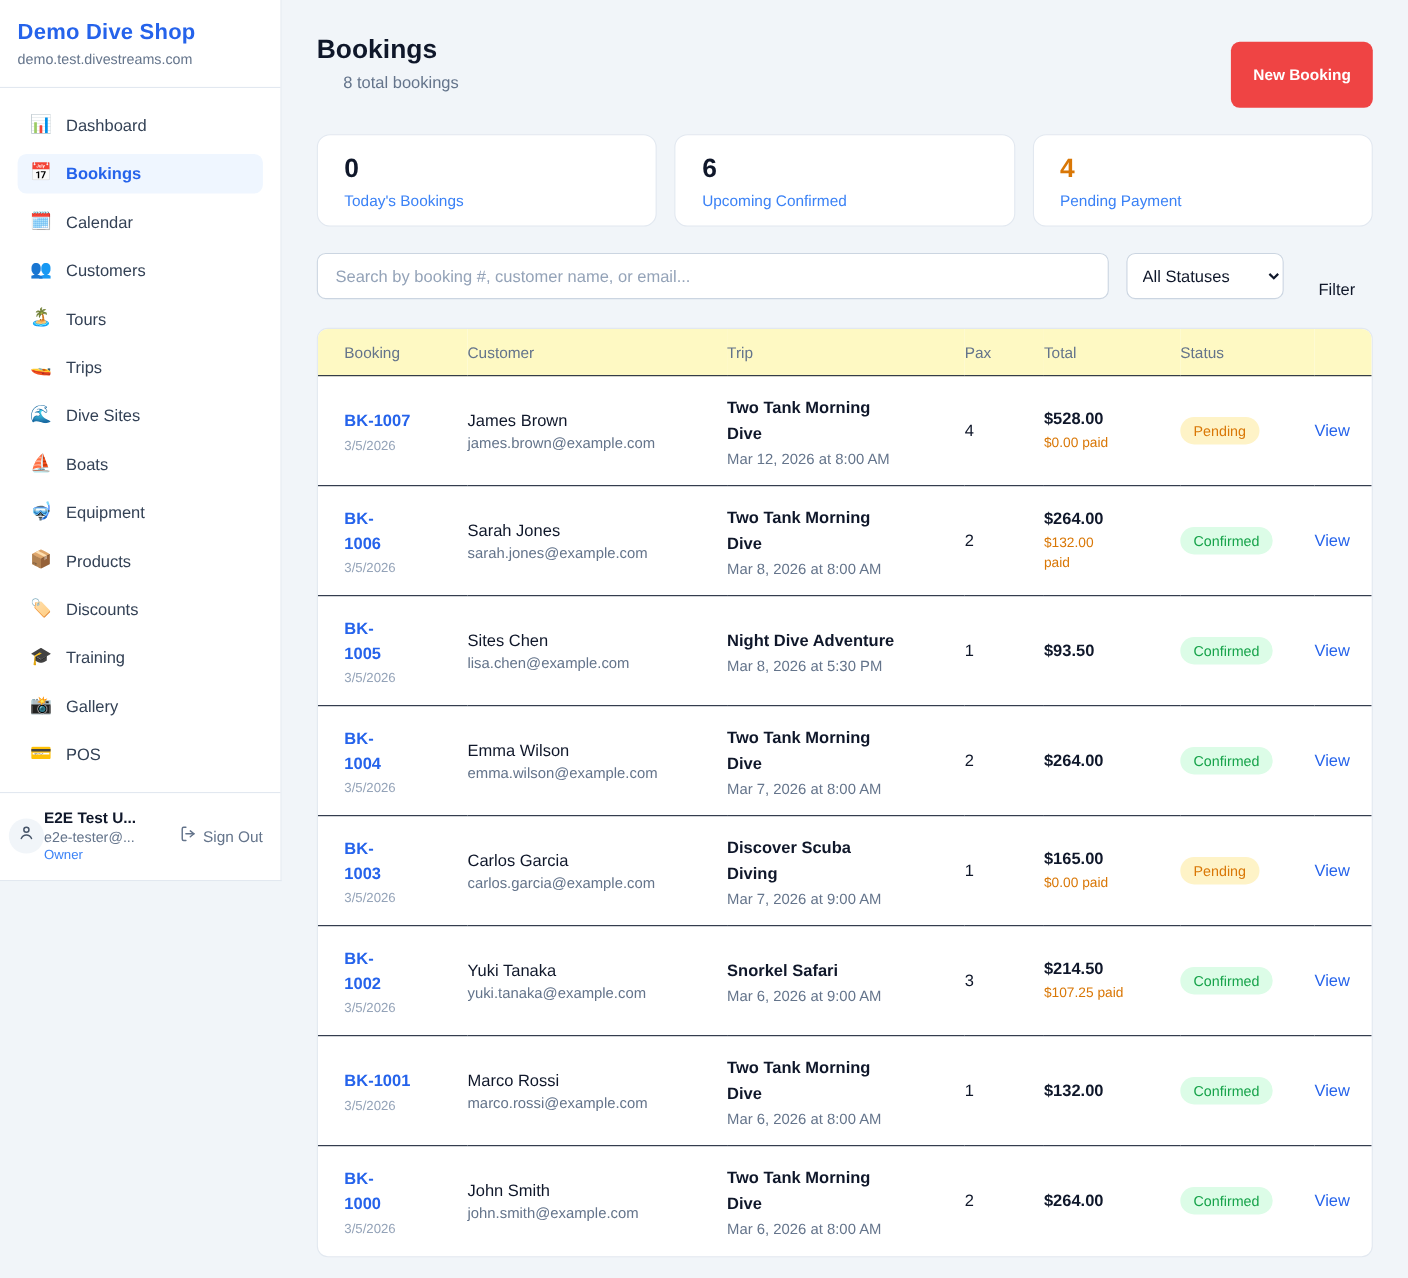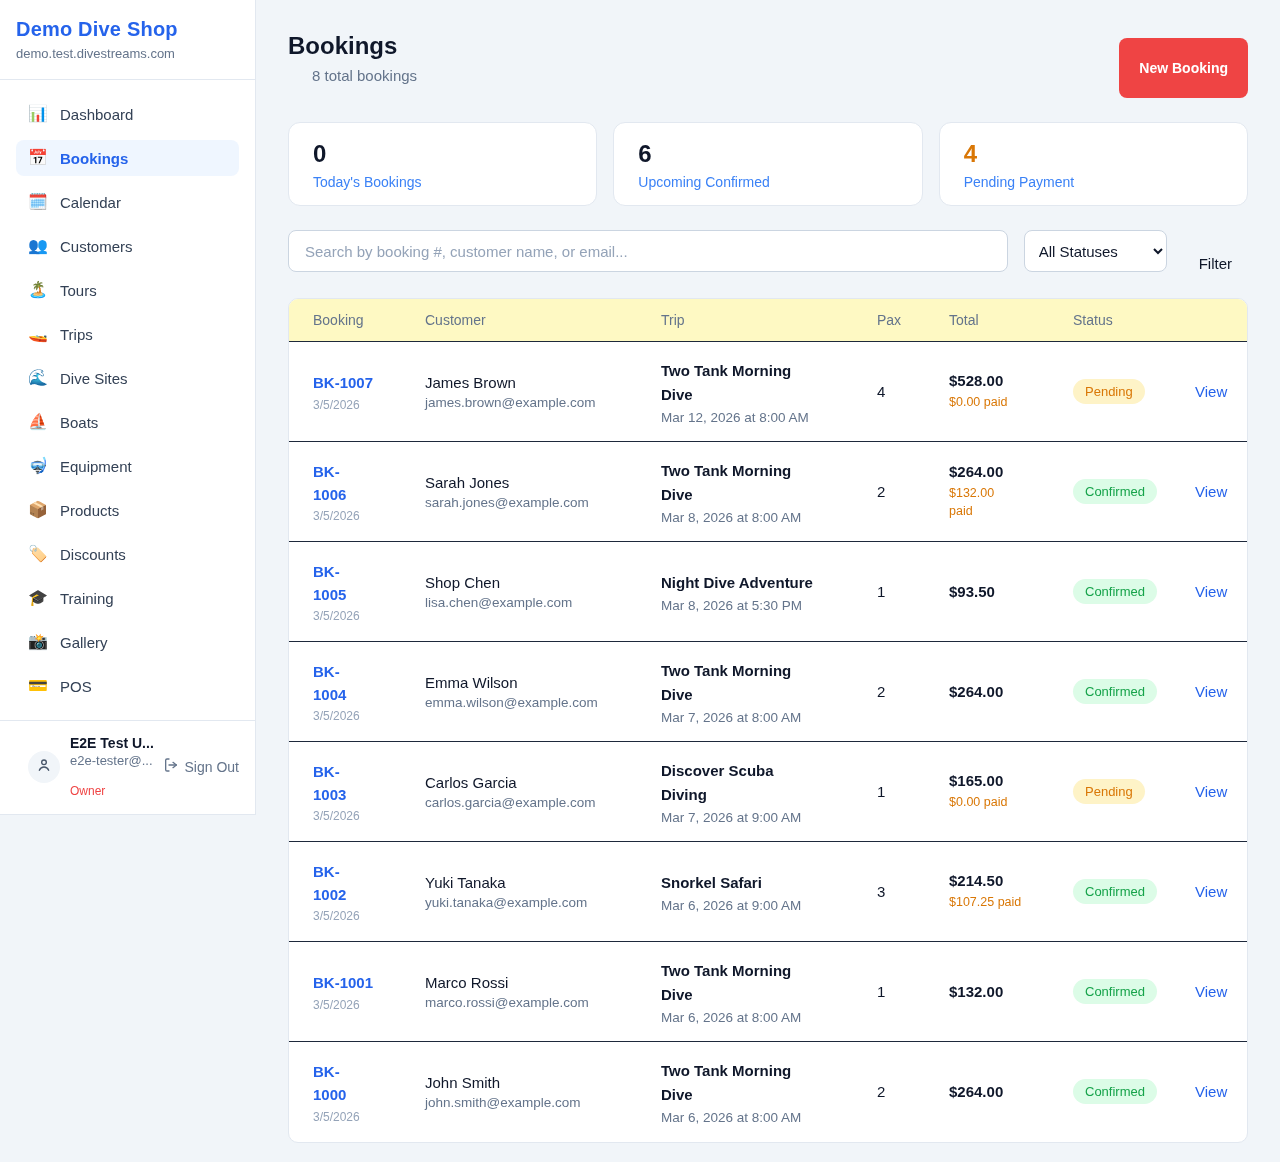--- a/index.html
+++ b/index.html
@@ -30,32 +30,32 @@
     display: flex; align-items: center; gap: 12px;
     height: 36px; padding: 0 12px; margin-bottom: 8px;
     border-radius: 8px; cursor: pointer;
     color: #334155; font-size: 15px;
   }
   .nav-item .nav-icon { width: 20px; font-size: 16px; line-height: 1; text-align: center; }
   .nav-item.active { background: #eff6ff; color: #2563eb; font-weight: 600; }
 
   .sidebar-footer {
     border-top: 1px solid #e2e8f0;
-    padding: 14px 16px 16px 28px;
-    display: flex; align-items: center; gap: 10px;
+    padding: 14px 16px 16px 8px;
+    display: flex; align-items: center; 
   }
   .avatar {
     width: 32px; height: 32px; border-radius: 50%;
     background: #f1f5f9; flex: 0 0 32px;
     display: flex; align-items: center; justify-content: center;
   }
   .user-info { min-width: 0; }
   .user-name { font-size: 14px; font-weight: 700; color: #0f172a; white-space: nowrap; }
   .user-email { font-size: 13px; color: #64748b; margin-top: 2px; white-space: nowrap; }
-  .user-role { font-size: 12px; color: #ef4444; margin-top: 16px; }
+  .user-role { font-size: 12px; color: #3b82f6; margin-top: 2px; }
   .signout {
     margin-left: auto; display: flex; align-items: center; gap: 6px;
     background: none; border: none; cursor: pointer;
     color: #64748b; font-size: 14px; font-family: inherit; white-space: nowrap;
   }
 
   
   .main { flex: 1; padding: 32px; min-width: 0; }
   .page-header { display: flex; align-items: flex-start; justify-content: space-between; }
   .page-title { font-size: 24px; font-weight: 700; color: #0f172a; }
@@ -349,21 +349,21 @@
         <a href="#" class="view-link">View</a>
       </td>
     </tr>
 
     <tr>
       <td>
         <a href="#" class="booking-link">BK-<br>1005</a>
         <div class="booking-date">3/5/2026</div>
       </td>
       <td>
-        <div class="cust-name">Shop Chen</div>
+        <div class="cust-name">Sites Chen</div>
         <div class="cust-email">lisa.chen@example.com</div>
       </td>
       <td>
         <div class="trip-name">Night Dive Adventure</div>
         <div class="trip-time">Mar 8, 2026 at 5:30 PM</div>
       </td>
       <td>
         <span class="pax-value">1</span>
       </td>
       <td>

